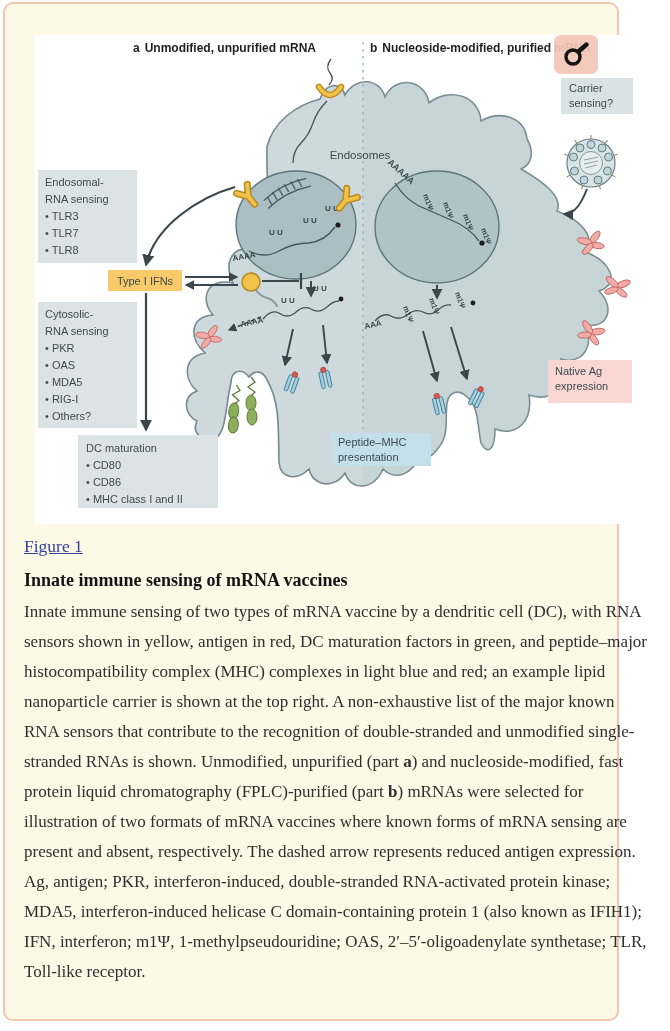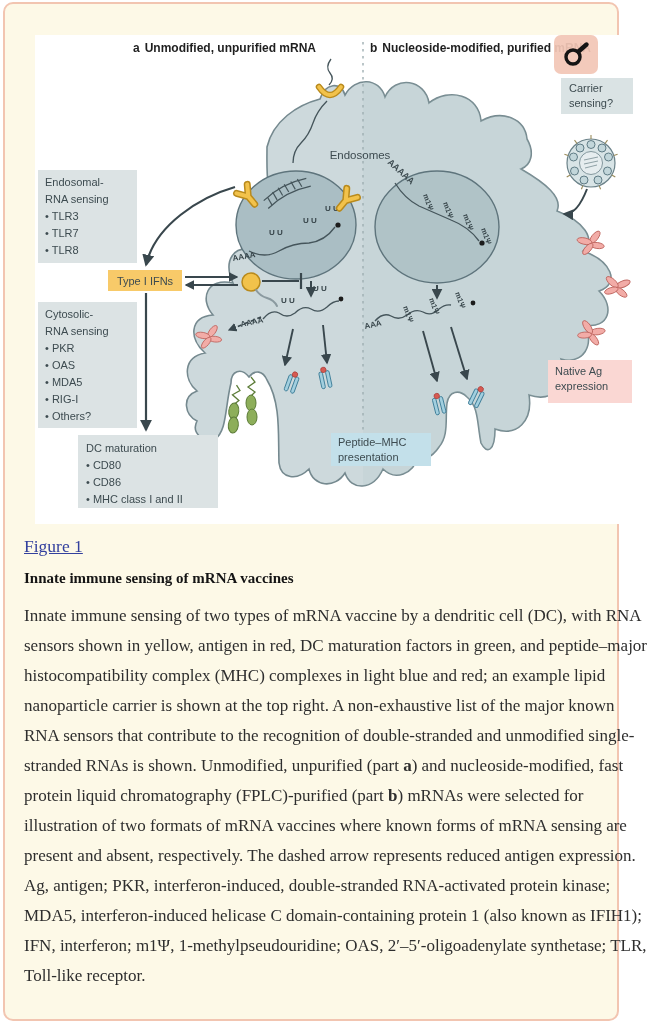--- a/index.html
+++ b/index.html
@@ -4,22 +4,22 @@
 <style>
   html,body{margin:0;padding:0;background:#ffffff;}
   body{width:670px;height:1031px;position:relative;font-family:"Liberation Sans",sans-serif;}
   .card{position:absolute;left:3px;top:2px;width:616px;height:1019px;background:#FDF9E7;
         border:2px solid #F2C5B1;border-radius:10px;box-sizing:border-box;}
   .figure-wrap{position:absolute;left:30px;top:31px;width:600px;height:489px;background:#ffffff;}
   .zoom-btn{position:absolute;right:19px;top:31px;width:44px;height:39px;background:rgba(242,198,182,.93);
         border-radius:7px;display:flex;align-items:center;justify-content:center;cursor:pointer;border:0;}
   .caption{position:absolute;left:19px;top:532px;width:628px;font-family:"Liberation Serif",serif;color:#2e2e2e;}
   .fig-link{display:inline-block;font-size:17.5px;color:#33409E;text-decoration:underline;cursor:pointer;}
-  .cap-title{font-size:15px;font-weight:bold;color:#141414;margin-top:13px;}
-  .cap-body{font-size:17px;line-height:30px;margin-top:14px;text-align:left;}
+  .cap-title{font-size:18px;font-weight:bold;color:#141414;margin-top:13px;}
+  .cap-body{font-size:17px;line-height:30px;margin-top:6px;text-align:left;}
   svg text{font-family:"Liberation Sans",sans-serif;fill:#3D4B50;}
   .hdr{font-size:12px;font-weight:700;fill:#1F1F1F;}
   .boxtxt{font-size:11px;}
   .tiny{font-size:8px;font-weight:700;fill:#37454A;}
   .tiny2{font-size:7.5px;font-weight:700;fill:#37454A;}
 </style>
 </head>
 <body>
 
 <div class="card">

